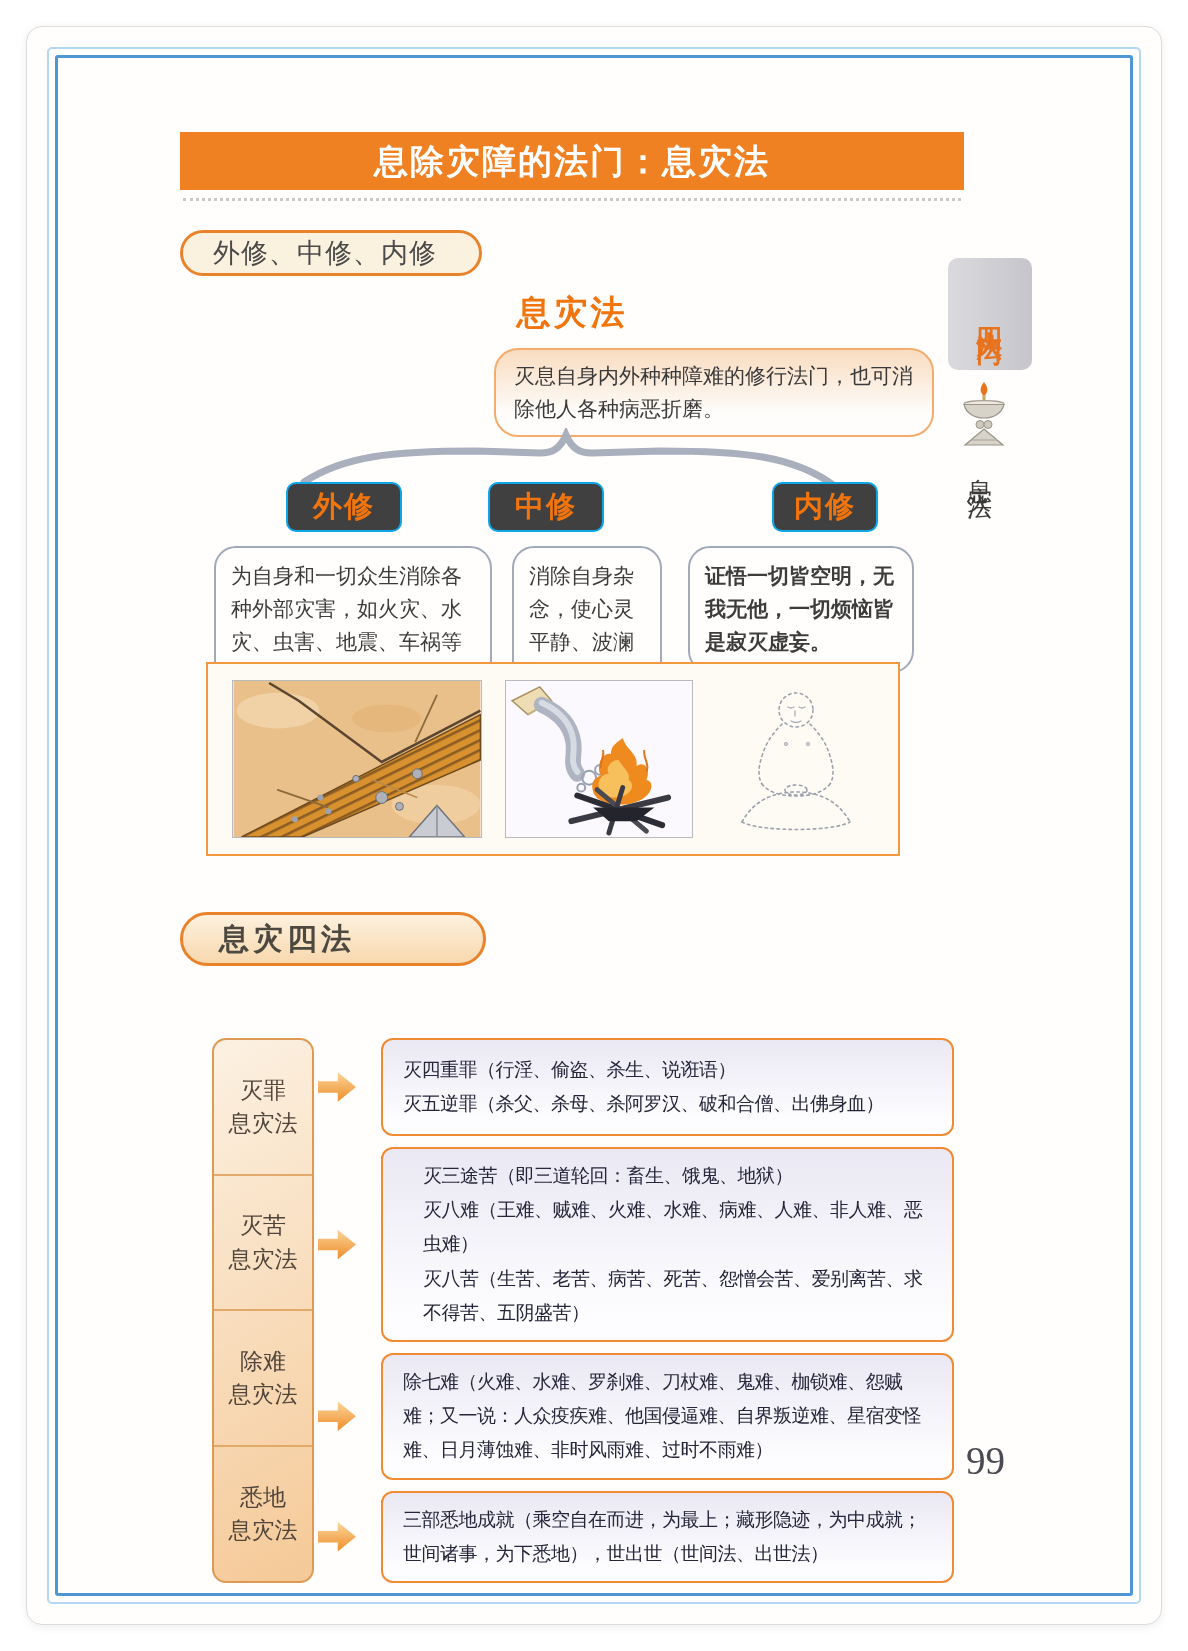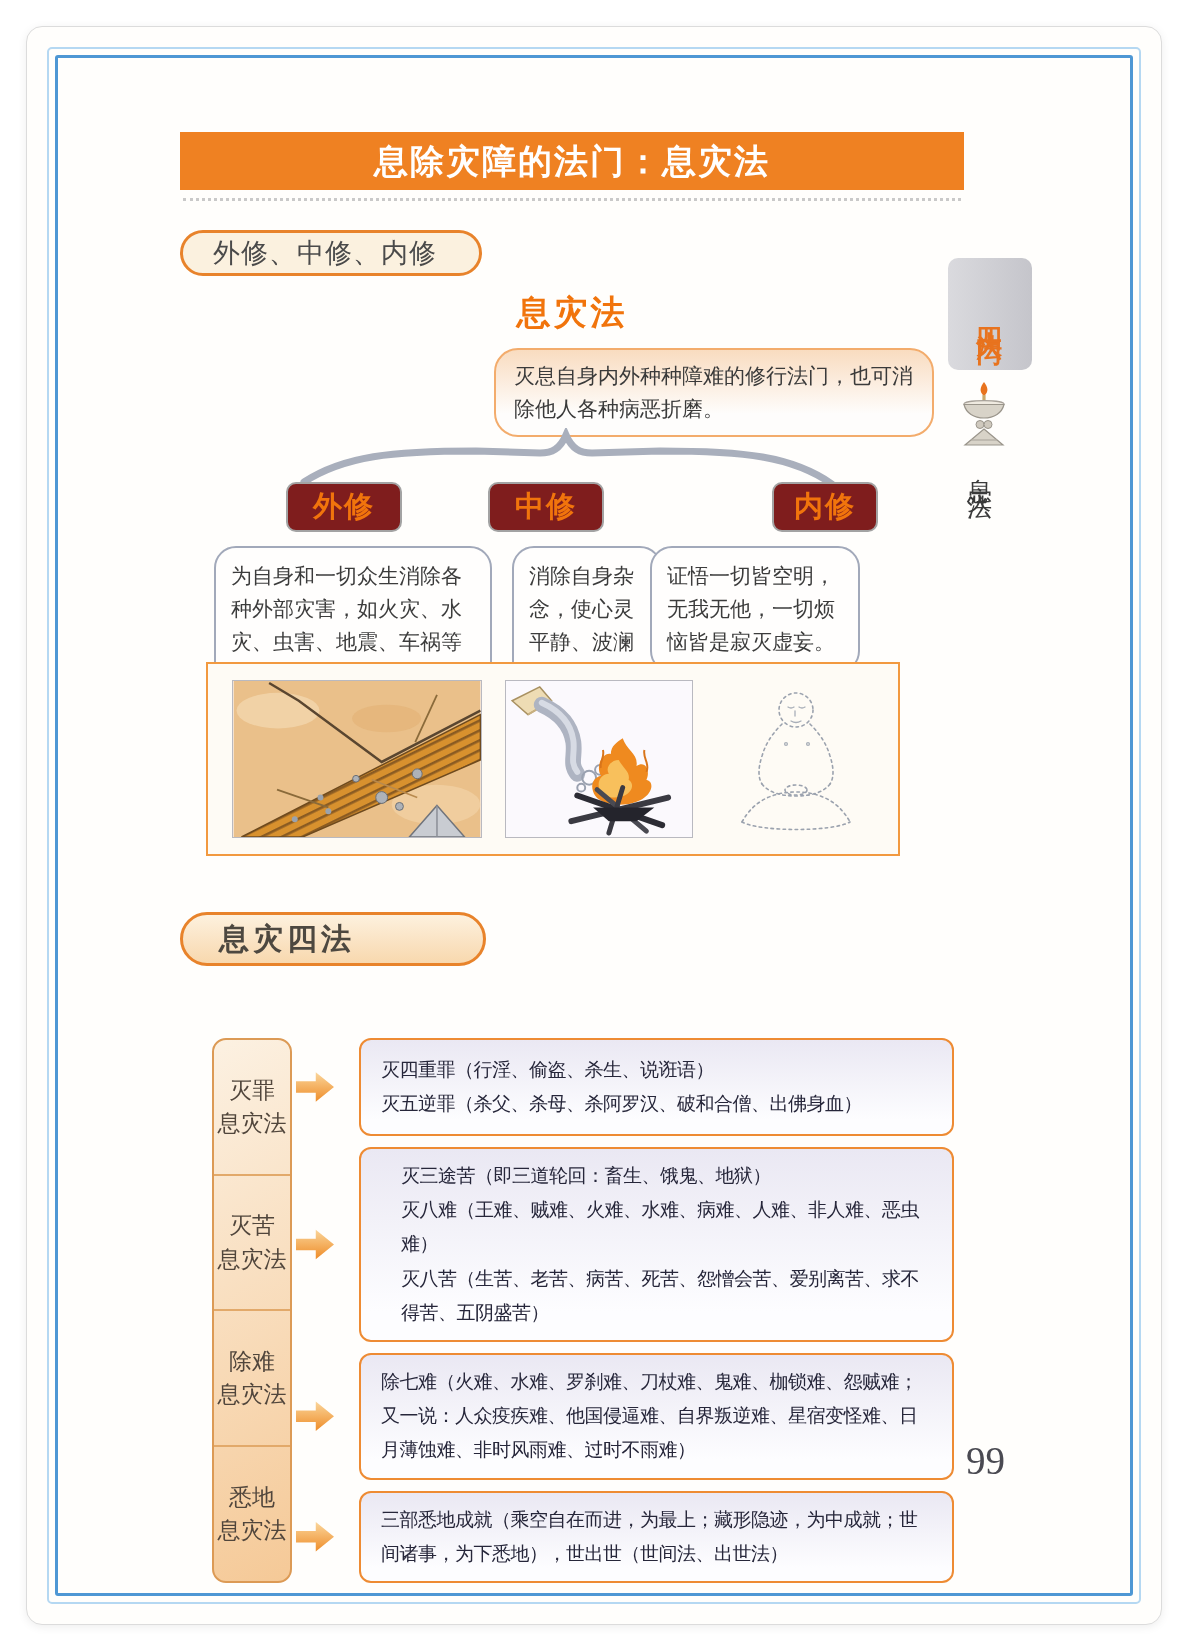--- a/index.html
+++ b/index.html
@@ -45,56 +45,56 @@
   }
   .summary-box {
     position: absolute; left: 450px; top: 348px; width: 440px; min-height: 78px;
     border: 2px solid #F3AC6C; border-radius: 24px;
     background: linear-gradient(#F9DCC0 0%, #FEFDFC 75%);
     padding: 10px 18px; font-size: 21px; color: #3A3A3A; line-height: 1.55; margin-left: 44px;
   }
   .brace { position: absolute; left: 300px; top: 428px; }
   .branch-label {
     position: absolute; top: 482px; height: 50px;
-    border: 2px solid #a3a3a3; border-radius: 10px; background: #7f1d1d;
+    border: 2px solid #0ea5e9; border-radius: 10px; background: #404040;
     color: #F1740C; font-size: 29px; font-weight: bold; text-align: center;
     line-height: 45px; font-family: "Liberation Serif", "DejaVu Serif", serif;
     letter-spacing: 2px;
   }
   #bl1 { left: 286px; width: 116px; }
   #bl2 { left: 488px; width: 116px; }
   #bl3 { left: 772px; width: 106px; }
   .branch-desc {
     position: absolute; top: 546px; min-height: 106px;
     border: 2px solid #A2A9BA; border-radius: 22px; background: #FFFEFD;
     padding: 12px 15px; font-size: 21px; color: #3C3C3C; line-height: 1.57;
   }
   #bd1 { left: 214px; width: 278px; }
   #bd2 { left: 512px; width: 150px; }
-  #bd3 { left: 650px; width: 210px; }
+  #bd3 { left: 688px; width: 226px; font-weight: bold; }
   .illo-strip {
     position: absolute; left: 206px; top: 662px; width: 694px; height: 194px;
     border: 2px solid #F2993F; background: #FEFBF5;
     display: flex; align-items: center; justify-content: space-between;
     padding: 0 24px;
   }
   .illo-frame { border: 1px solid #B9B9C0; background: #FBF9FD; }
   .pill2 {
     position: absolute; left: 180px; top: 912px; width: 306px; height: 54px;
     border: 3px solid #E8832B; border-radius: 27px;
     background: linear-gradient(#FDF1DE, #F8D8AE);
     font-size: 30px; color: #4D4840; line-height: 48px; padding-left: 36px;
     letter-spacing: 4px; font-weight: bold;
   }
   .table {
     position: absolute; left: 212px; top: 1038px; width: 742px;
     display: flex; align-items: stretch;
   }
   .labels-col {
-    width: 80px; flex: none;
+    width: 102px; flex: none;
     border: 2px solid #DC9A55; border-radius: 14px;
     background: linear-gradient(150deg, #FCF1E2 0%, #F5C997 100%);
     display: flex; flex-direction: column; overflow: hidden;
   }
   .label-cell {
     flex: 1; display: flex; flex-direction: column; align-items: center;
     justify-content: center; font-size: 23px; color: #51463C; line-height: 1.45;
   }
   .label-cell + .label-cell { border-top: 2px solid #E2A96A; }
   .rows-col { flex: 1; display: flex; flex-direction: column; gap: 11px; }

